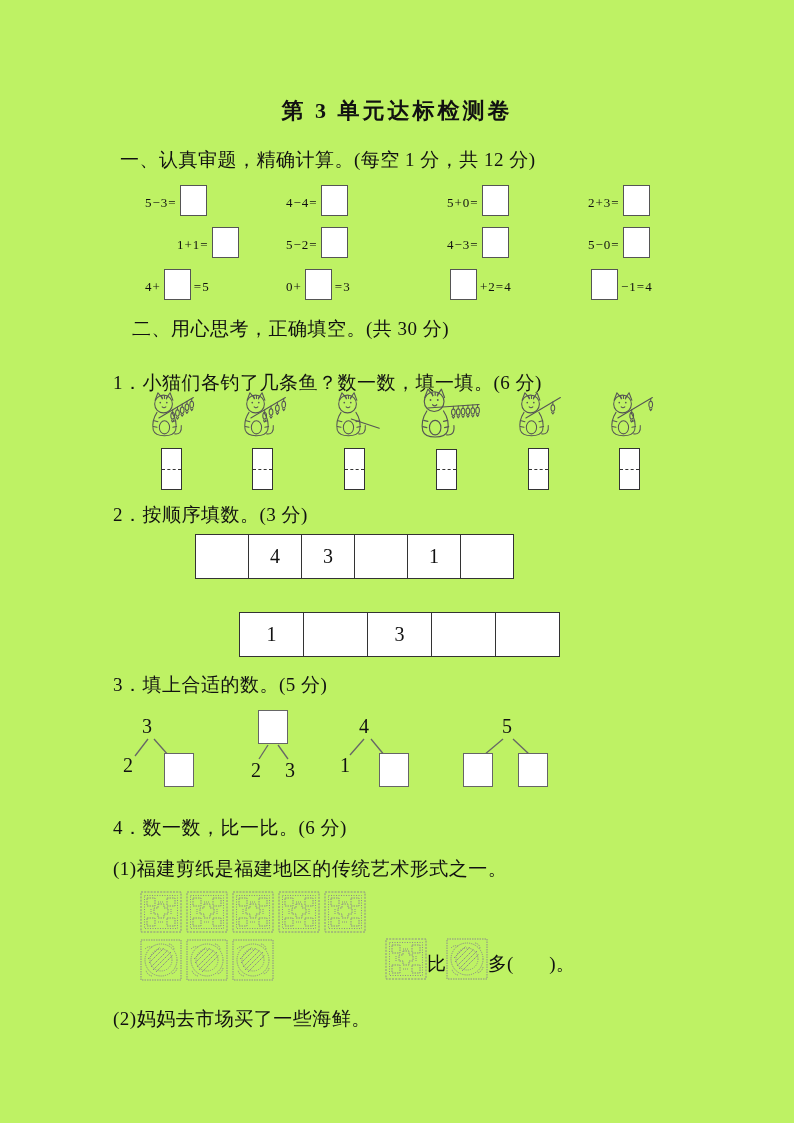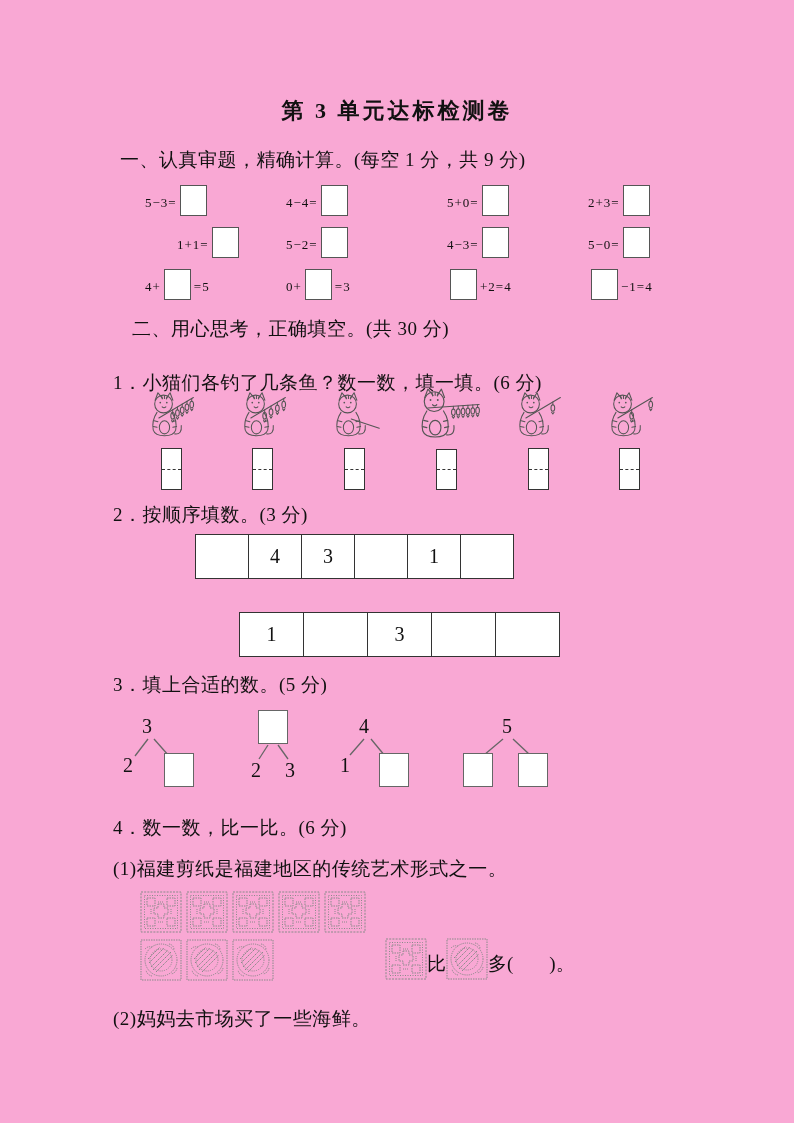--- a/index.html
+++ b/index.html
@@ -1,18 +1,18 @@
 <!DOCTYPE html>
 <html><head>
 <meta charset="utf-8">
 <style>
   html,body{margin:0;padding:0;background:#e8e8e8;}
   .page{
     position:relative; width:794px; height:1123px; margin:0 auto;
-    background:#f9a8d4; overflow:hidden;
+    background:#bef264; overflow:hidden;
     font-family:"Liberation Serif","DejaVu Serif",serif; color:#111;
   }
   .abs{position:absolute;}
   #title{top:96px; left:0; width:794px; text-align:center;
          font-size:22px; font-weight:bold; letter-spacing:3px;}
   .heading{font-size:19px; white-space:nowrap; letter-spacing:0.5px;}
   .qlabel{font-size:19px; white-space:nowrap; letter-spacing:0.5px;}
 
   
   #eq-area{left:0; top:183px; width:794px; height:130px;}
@@ -83,21 +83,21 @@
         <path d="M5,10 q4,-4 8,-1 M29,5 q5,1 5,6 M37,29 q-1,5 -6,6 M12,37 q-5,-1 -6,-6" stroke-dasharray="1.2,1"></path>
       </g>
     </symbol>
   </defs>
 </svg>
 
 <div class="page">
 
   <div class="abs" id="title">第 3 单元达标检测卷</div>
 
-  <div class="abs heading" style="left:120px; top:147px;">一、认真审题，精确计算。(每空 1 分，共 9 分)</div>
+  <div class="abs heading" style="left:120px; top:147px;">一、认真审题，精确计算。(每空 1 分，共 12 分)</div>
 
   <div class="abs" id="eq-area">
       <span class="eq" style="left: 145px; top: 2px;"><span>5−3=</span><span class="eq-box"></span><span></span></span>
       <span class="eq" style="left: 286px; top: 2px;"><span>4−4=</span><span class="eq-box"></span><span></span></span>
       <span class="eq" style="left: 447px; top: 2px;"><span>5+0=</span><span class="eq-box"></span><span></span></span>
       <span class="eq" style="left: 588px; top: 2px;"><span>2+3=</span><span class="eq-box"></span><span></span></span>
       <span class="eq" style="left: 145px; top: 44px; margin-left: 32px;"><span>1+1=</span><span class="eq-box"></span><span></span></span>
       <span class="eq" style="left: 286px; top: 44px;"><span>5−2=</span><span class="eq-box"></span><span></span></span>
       <span class="eq" style="left: 447px; top: 44px;"><span>4−3=</span><span class="eq-box"></span><span></span></span>
       <span class="eq" style="left: 588px; top: 44px;"><span>5−0=</span><span class="eq-box"></span><span></span></span>

